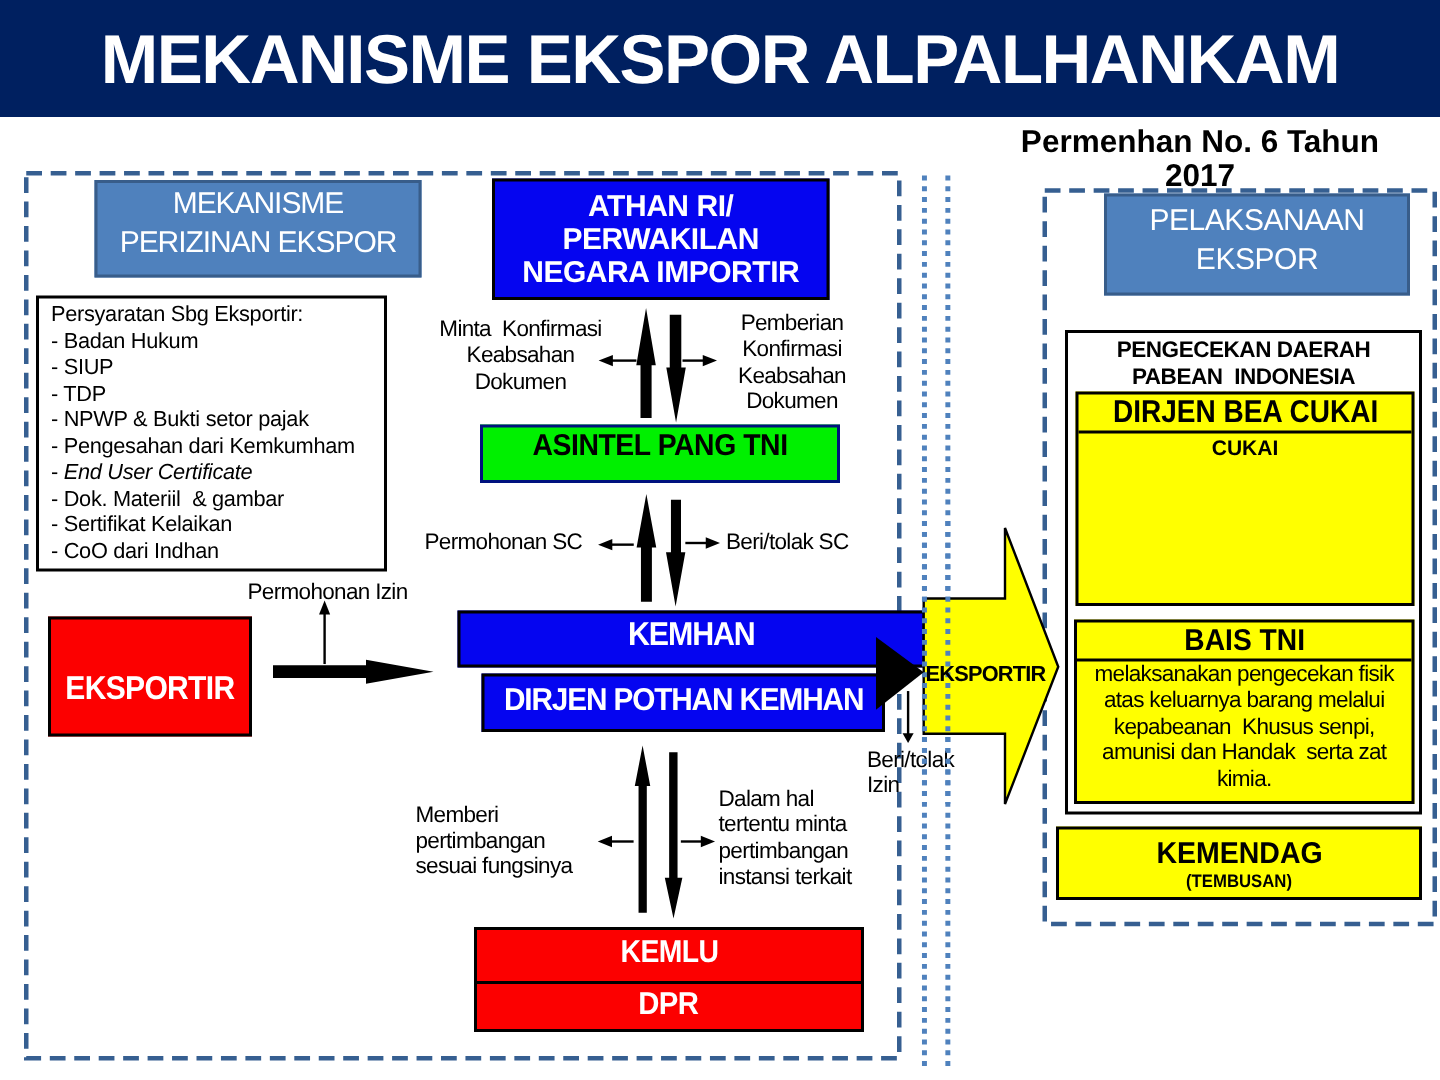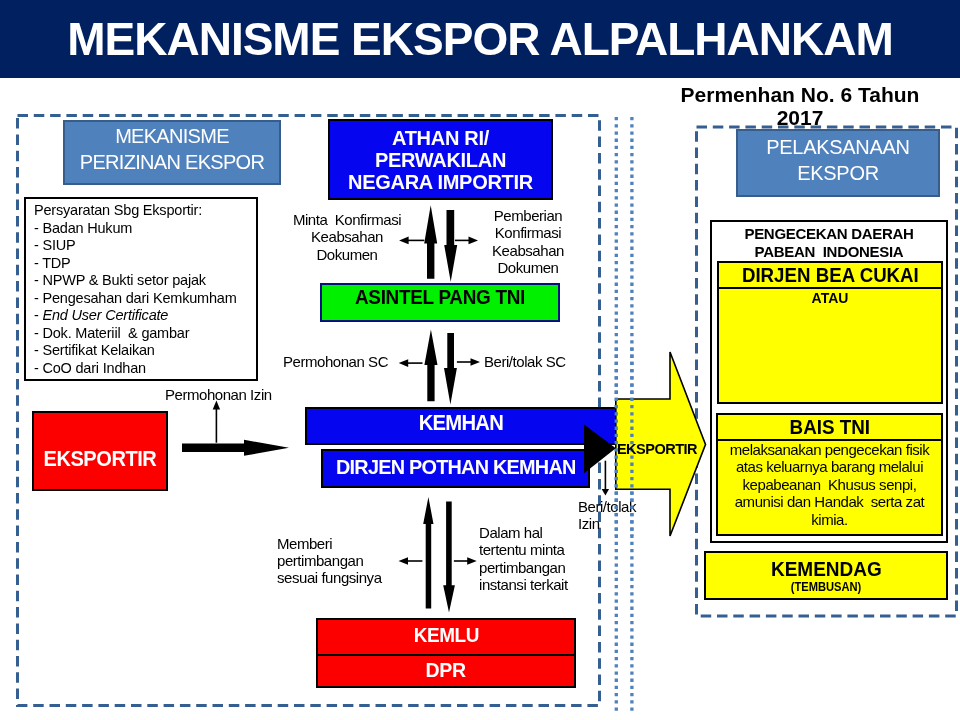--- a/index.html
+++ b/index.html
@@ -95,21 +95,21 @@
 <div class="abs lbl" style="left:283px;top:353px;">Permohonan SC</div>
 <div class="abs lbl" style="left:484px;top:353px;">Beri/tolak SC</div>
 <div class="abs lbl" style="left:277px;top:534.5px;">Memberi<br>pertimbangan<br>sesuai fungsinya</div>
 <div class="abs lbl" style="left:479px;top:524px;">Dalam hal<br>tertentu minta<br>pertimbangan<br>instansi terkait</div>
 <div class="abs lbl" style="left:578px;top:498px;">Beri/tolak<br>Izin</div>
 
 <div class="abs whitebox"></div>
 <div class="abs pengecekan">PENGECEKAN DAERAH<br>PABEAN &nbsp;INDONESIA</div>
 <div class="abs ybox y1">
     <div class="t"><span class="sx" style="transform:scaleX(0.89);">DIRJEN BEA CUKAI</span></div>
-    <div class="atau">ATAU</div>
+    <div class="atau">CUKAI</div>
   </div>
 <div class="abs ybox y2">
     <div class="t"><span class="sx" style="transform:scaleX(0.94);">BAIS TNI</span></div>
 <div class="b">melaksanakan pengecekan fisik atas keluarnya barang melalui kepabeanan &nbsp;Khusus senpi, amunisi dan Handak &nbsp;serta zat kimia.</div>
   </div>
 <div class="abs ybox kemendag">
     <div class="t"><span class="sx" style="transform:scaleX(0.95);">KEMENDAG</span></div>
     <div class="s"><span class="sx" style="transform:scaleX(0.93);">(TEMBUSAN)</span></div>
   </div>
 

